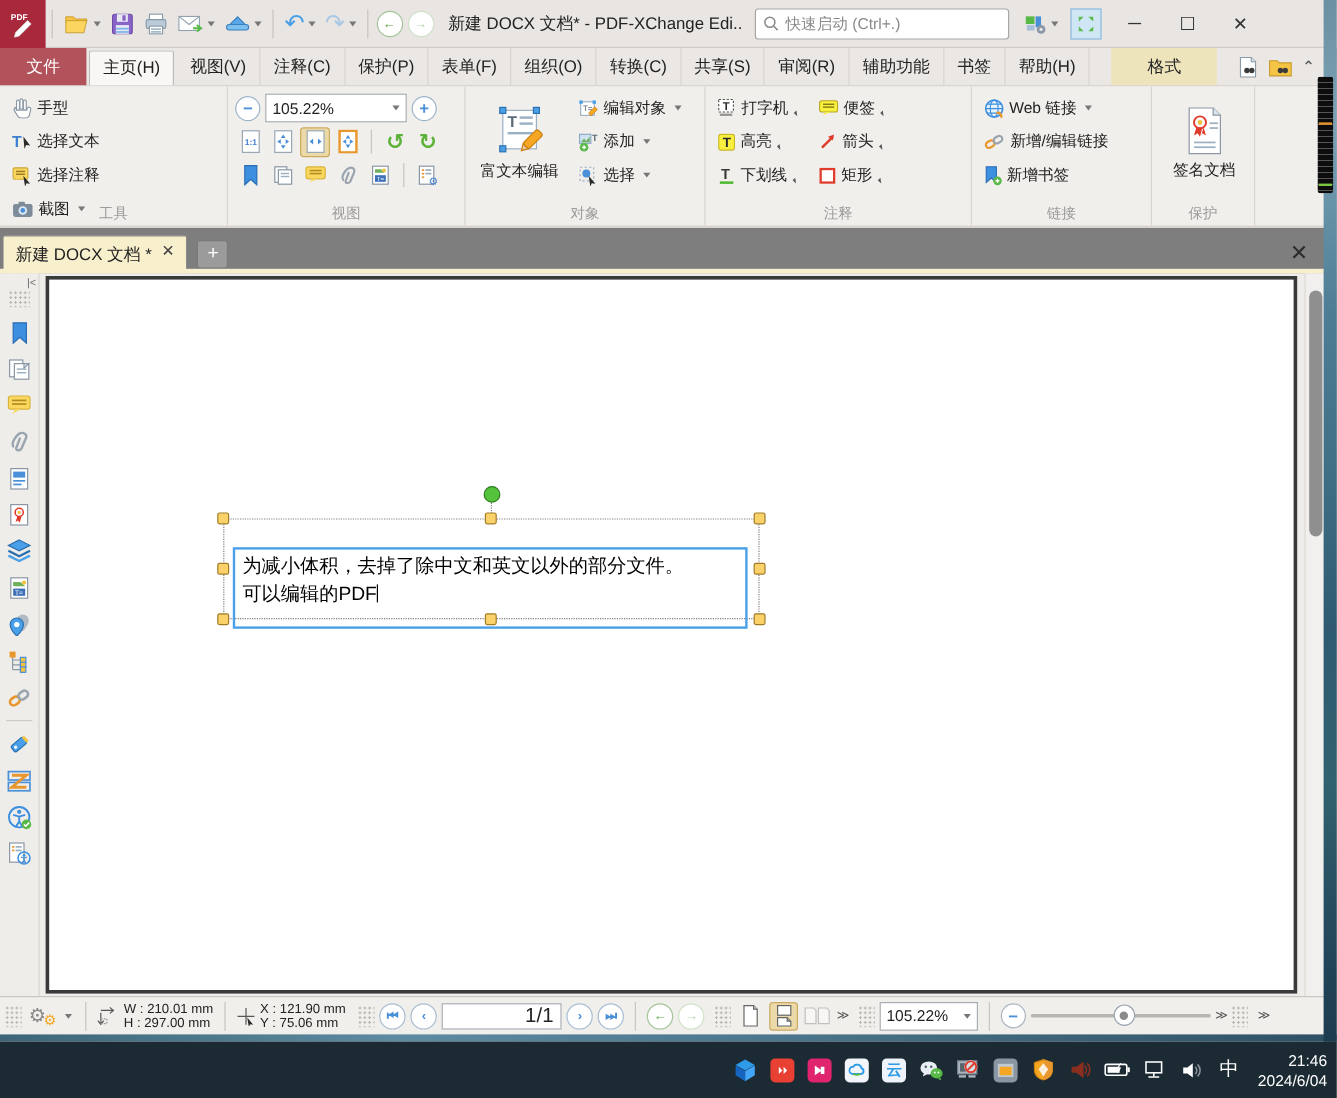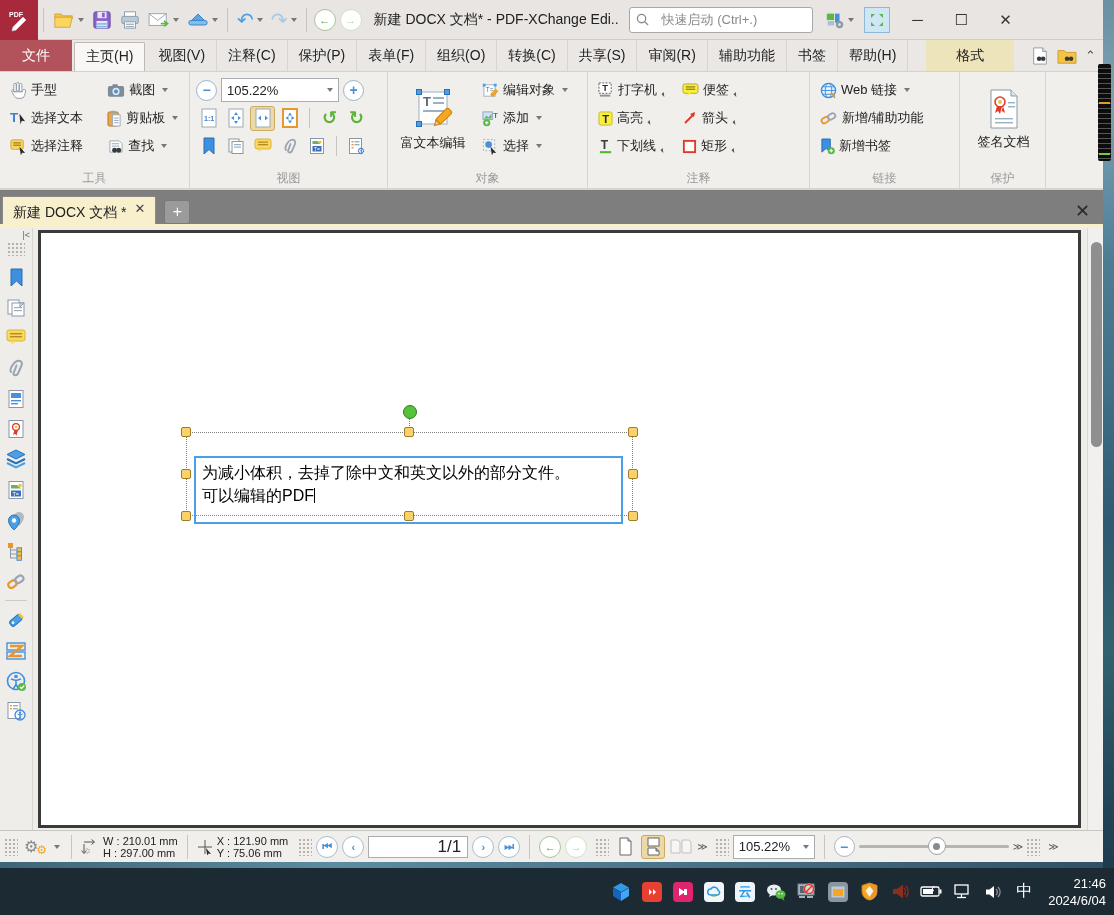--- a/index.html
+++ b/index.html
@@ -13,21 +13,21 @@
   #edge-widget .mark-orange{position:absolute;left:1px;right:1px;top:38px;height:2px;background:#e8962e;}
   #edge-widget .mark-green{position:absolute;left:1px;right:1px;bottom:6px;height:2px;background:#7ac943;}
   
   #titlebar{position:absolute;left:0;top:0;width:1114px;height:40px;background:#e8e5e2;border-bottom:1px solid #cfccc8;display:flex;align-items:center;}
   #logo{width:38px;height:40px;background:#a8293b;display:flex;align-items:center;justify-content:center;flex:0 0 auto;}
   .qat{display:flex;align-items:center;height:40px;}
   .qbtn{display:flex;align-items:center;padding:0 4px;height:30px;border-radius:3px;}
   .ca{display:inline-block;width:0;height:0;border-left:3.5px solid transparent;border-right:3.5px solid transparent;border-top:4px solid #777;margin-left:3px;}
   .vsep{width:1px;height:24px;background:#c8c5c0;margin:0 5px;}
   #title-text{font-size:14px;color:#222;margin:0 10px;white-space:nowrap;}
-  #search-box{display:flex;align-items:center;width:184px;height:26px;background:#fff;border:1px solid #a8a8a8;border-radius:3px;padding:0 6px;gap:13px;}
+  #search-box{display:flex;align-items:center;width:212px;height:26px;background:#fff;border:1px solid #a8a8a8;border-radius:3px;padding:0 6px;gap:6px;}
   #search-box span{color:#8a8a8a;font-size:13px;white-space:nowrap;}
   .winbtn{width:44px;height:40px;display:flex;align-items:center;justify-content:center;font-size:15px;color:#333;}
   #fullscreen-btn{width:26px;height:26px;background:#cfe6f5;border:1px solid #8fb8d8;display:flex;align-items:center;justify-content:center;margin:0 6px;}
   
   #menubar{position:absolute;left:0;top:40px;width:1104px;height:32px;background:#eae7e4;display:flex;align-items:stretch;border-bottom:1px solid #d5d2ce;}
   #file-btn{width:72px;background:#b2525b;color:#fff;font-size:14px;display:flex;align-items:center;justify-content:center;}
   .mitem{padding:0 11px;display:flex;align-items:center;font-size:14px;color:#222;white-space:nowrap;border-right:1px solid #d8d5d1;}
   .mitem.active{background:#f8f7f5;border:1px solid #bdbab5;border-bottom:none;margin:2px 2px 0 2px;border-radius:2px 2px 0 0;}
   #format-tab{padding:0 30px;display:flex;align-items:center;font-size:14px;color:#222;background:#eee4bc;margin-left:18px;}
   #menubar-right{margin-left:auto;display:flex;align-items:center;gap:8px;padding-right:8px;}
@@ -216,21 +216,21 @@
           <circle cx="11" cy="13" r="2.5" fill="#3a3a3a"></circle>
           <circle cx="15.5" cy="13" r="2.5" fill="#3a3a3a"></circle>
         </svg>
       <span style="color:#555;font-size:13px;">⌃</span>
     </div>
   </div>
 
   <div id="ribbon">
 
     <div class="rgroup" style="width:190px;">
-      <div style="display:flex;">
+      <div style="display:flex;flex-direction:column;">
         <div style="width:100px;">
           <div class="rrow">
               <div class="rbtn">
                 <svg width="17" height="18" viewBox="0 0 18 19">
                   <g fill="#fff" stroke="#8a97a5" stroke-width="1">
                     <rect x="4" y="2.5" width="2.6" height="9" rx="1.3"></rect>
                     <rect x="7" y="1.5" width="2.6" height="9" rx="1.3"></rect>
                     <rect x="10" y="2.5" width="2.6" height="9" rx="1.3"></rect>
                     <path d="M3 9 q-2 1 -0.5 3.5 l2.5 4 q1 1.8 3.2 1.8 h3.5 q3 0 3.8-3 l1-4.5 q0.3-1.8-1.3-2 -1.3-0.2-1.7 1.3 l-0.5 1.4 h-9z"></path>
                   </g>
@@ -540,21 +540,21 @@
           </div>
         </div>
       <div class="rrow">
           <div class="rbtn">
             <svg width="18" height="14" viewBox="0 0 19 15">
               <g transform="rotate(-30 9 8)">
                 <rect x="1" y="5" width="8" height="5.5" rx="2.7" fill="none" stroke="#e8962e" stroke-width="2"></rect>
                 <rect x="9" y="5" width="8" height="5.5" rx="2.7" fill="none" stroke="#9aa5b0" stroke-width="2"></rect>
               </g>
             </svg>
-            <span>新增/辅助功能</span>
+            <span>新增/编辑链接</span>
           </div>
         </div>
       <div class="rrow">
           <div class="rbtn">
             <svg width="15" height="17" viewBox="0 0 16 18">
               <path d="M2 1 h9 v14 l-4.5 -4 -4.5 4 z" fill="#3d8fe0" stroke="#2a6db5"></path>
               <circle cx="12" cy="13.5" r="3.8" fill="#58b947"></circle>
               <rect x="10.2" y="12.9" width="3.6" height="1.2" fill="#fff"></rect>
               <rect x="11.4" y="11.7" width="1.2" height="3.6" fill="#fff"></rect>
             </svg>

